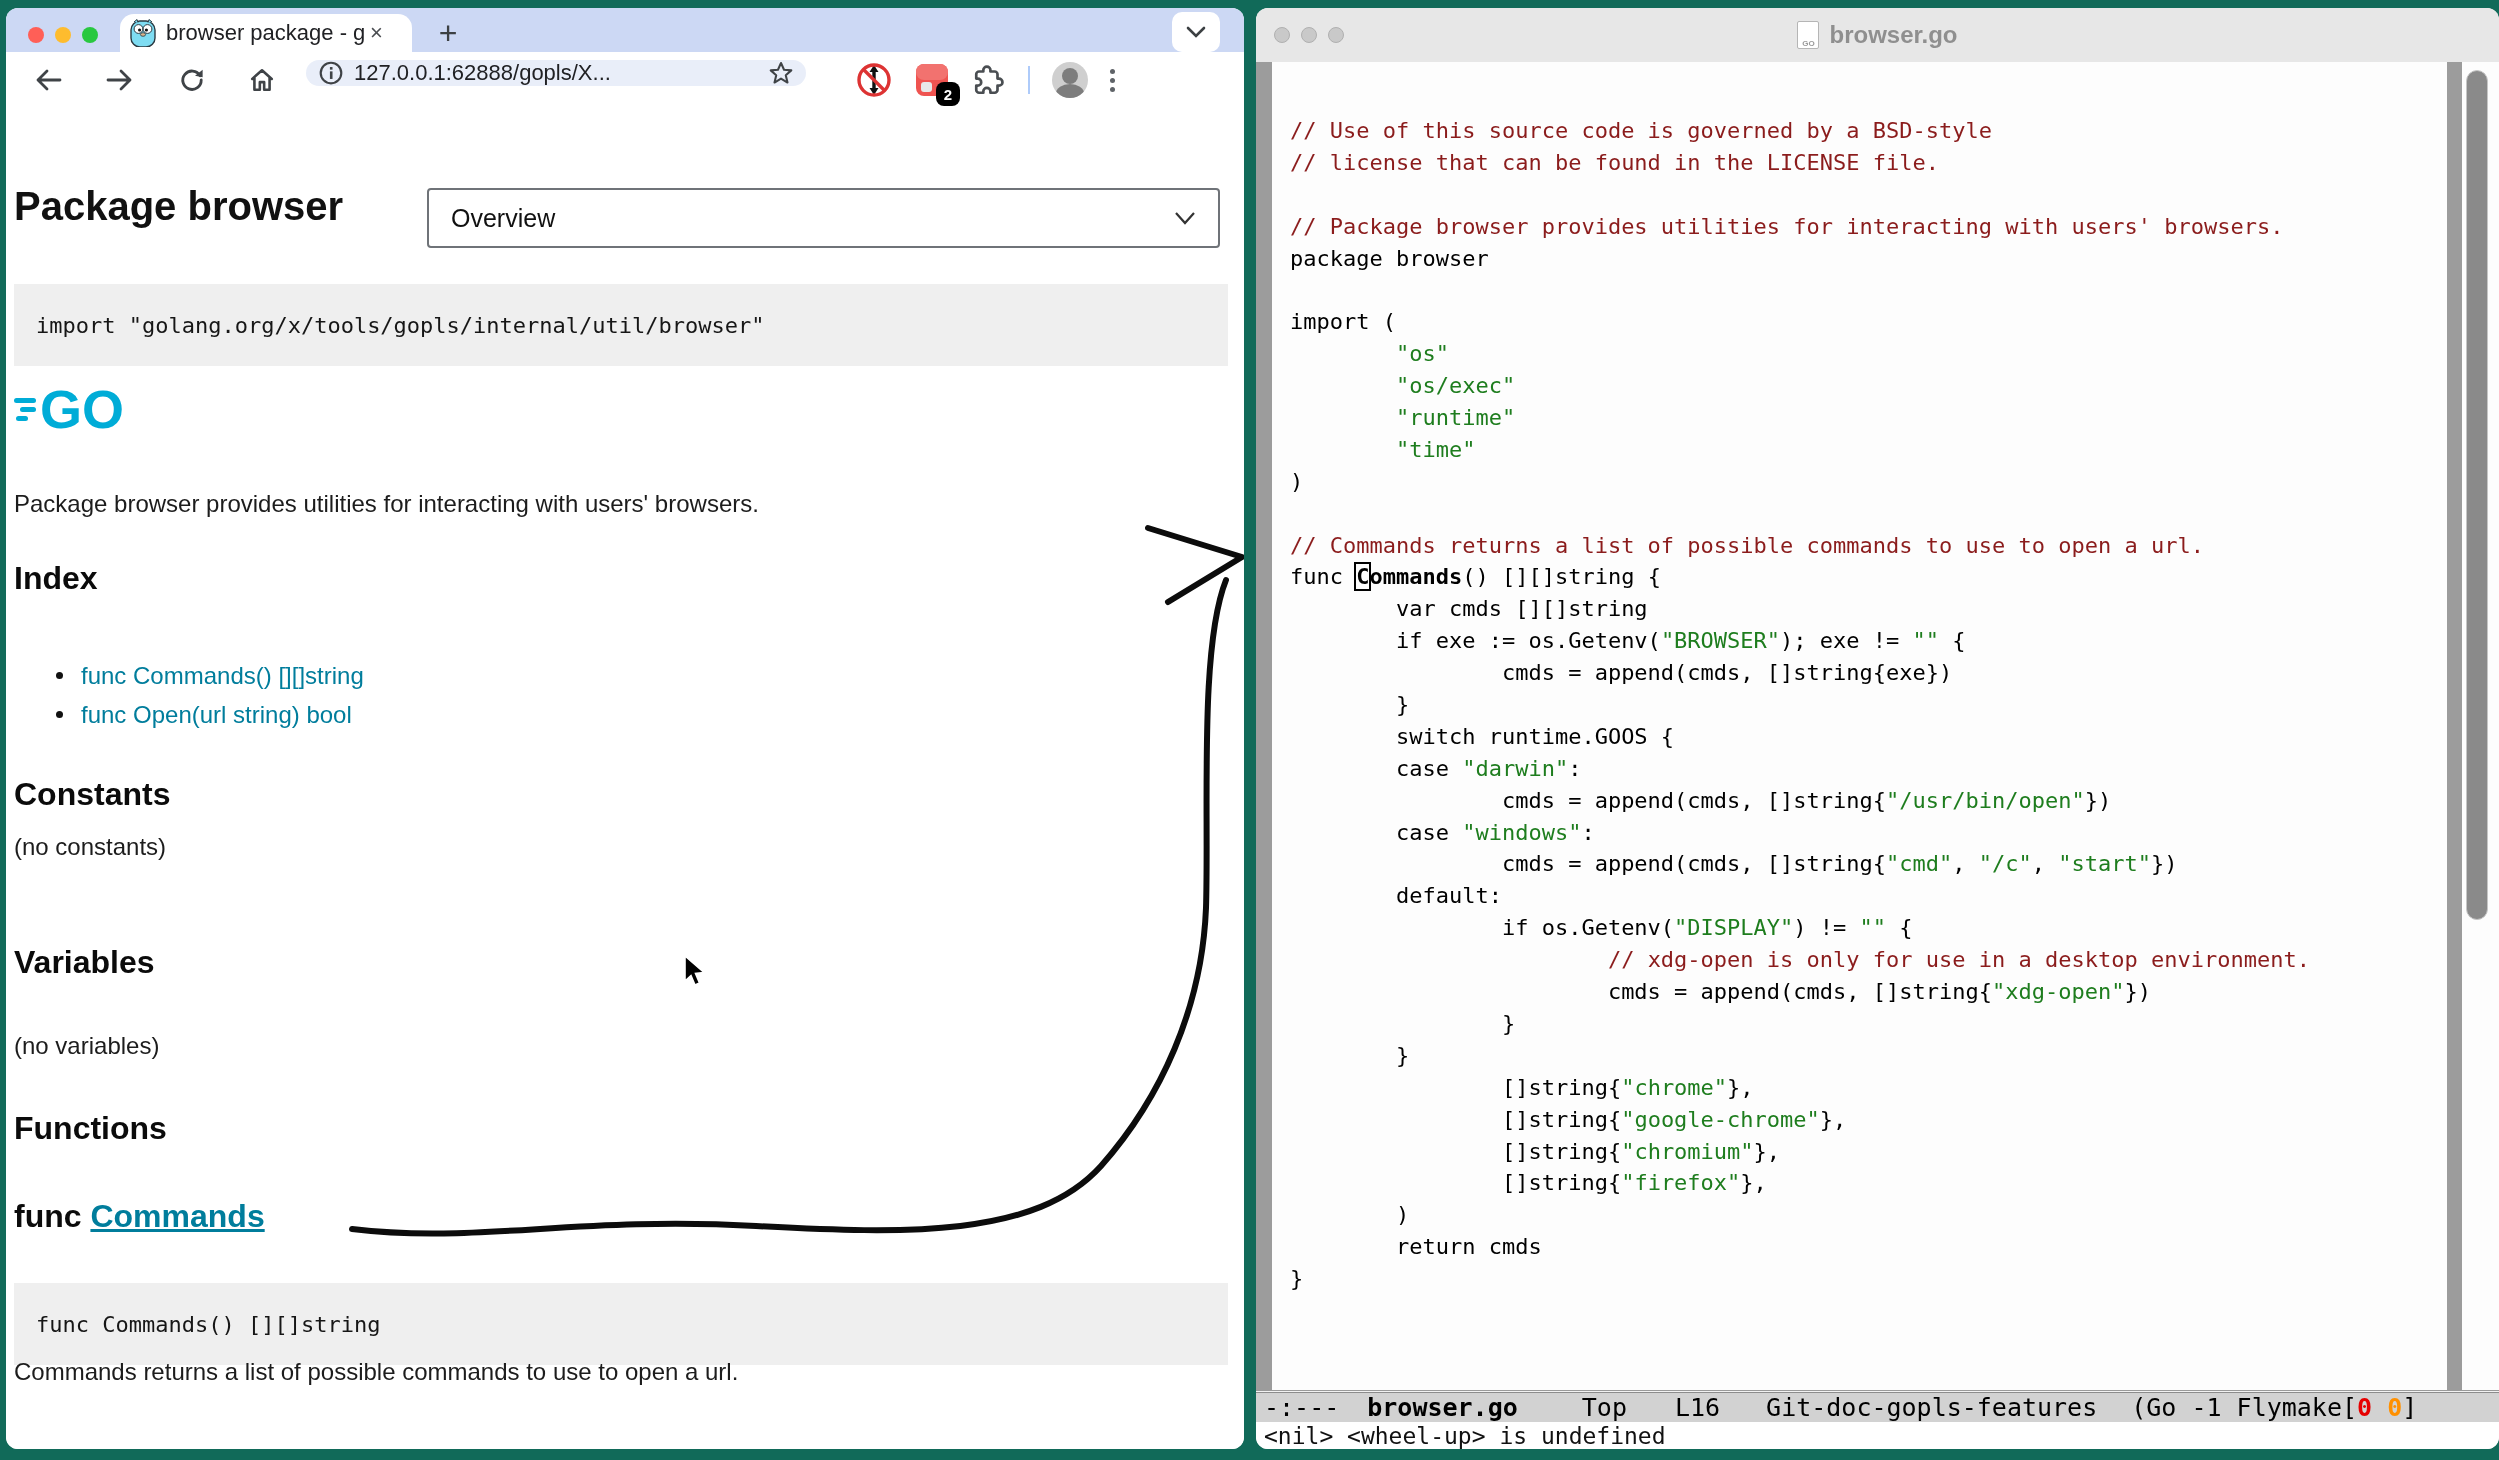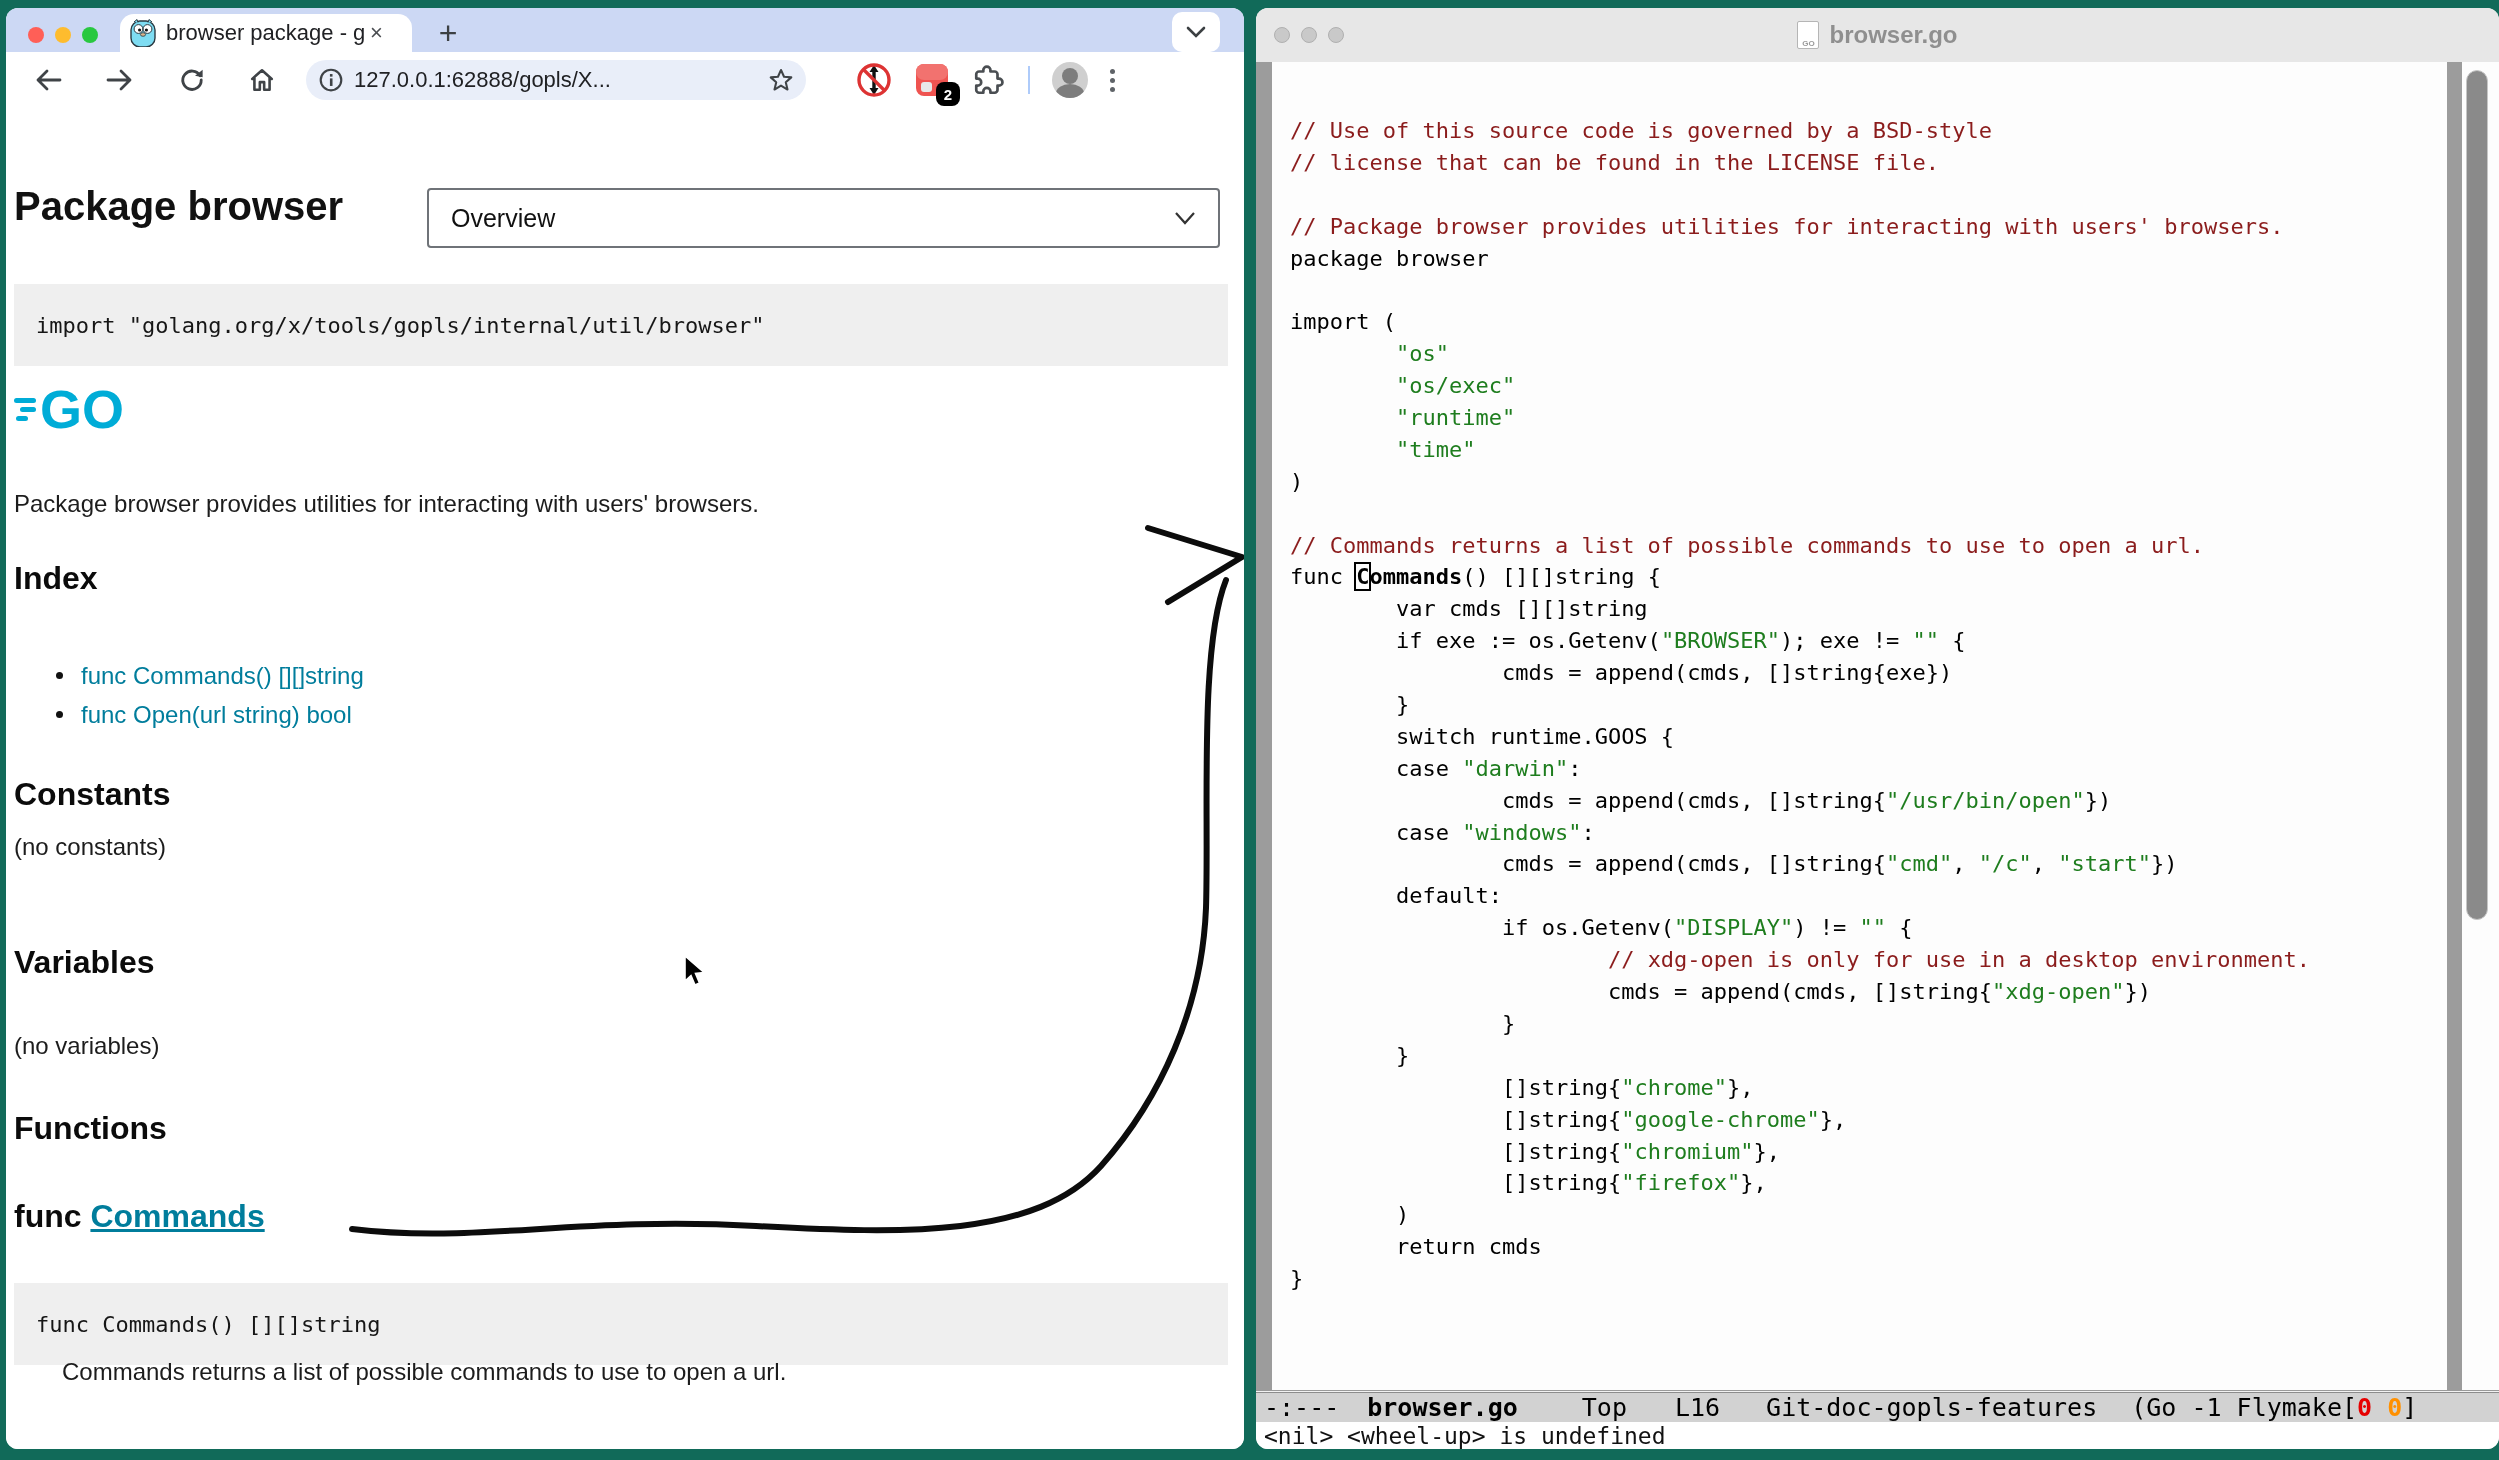--- a/index.html
+++ b/index.html
@@ -13,21 +13,21 @@
   #tl-close{left:22px;background:#ff5f57;}
   #tl-min{left:49px;background:#febc2e;}
   #tl-max{left:76px;background:#28c840;}
   #tab{left:114px;top:6px;width:292px;height:38px;background:#fff;border-radius:14px 14px 0 0;display:flex;align-items:center;padding:0 10px;box-sizing:border-box;}
   #tab-title{font-size:22px;color:#202124;white-space:nowrap;overflow:hidden;width:200px;margin-left:10px;}
   #tab-close{margin-left:4px;color:#4a4d51;font-size:22px;line-height:22px;}
   #new-tab{left:424px;top:8px;width:36px;height:36px;color:#3c4043;font-size:32px;text-align:center;line-height:34px;border-radius:50%;}
   #tab-chevron{left:1166px;top:4px;width:48px;height:40px;background:#fff;border-radius:10px;display:flex;align-items:center;justify-content:center;}
   #toolbar{left:0;top:44px;width:1238px;height:56px;background:#fff;border-bottom:1px solid #d9dce1;}
   .navic{position:absolute;top:8px;width:40px;height:40px;display:flex;align-items:center;justify-content:center;}
-  #urlpill{left:196px;top:8px;width:406px;height:40px;background:#e9eef9;border-radius:20px;display:flex;align-items:center;padding:0 12px;box-sizing:border-box;}
+  #urlpill{left:196px;top:8px;width:406px;height:26px;background:#e9eef9;border-radius:20px;display:flex;align-items:center;padding:0 12px;box-sizing:border-box;}
   #url-text{font-size:22px;color:#202124;margin-left:10px;flex:1;white-space:nowrap;overflow:hidden;}
   #ext-area{left:610px;top:8px;height:40px;display:flex;align-items:center;gap:22px;}
   #ext-divider{width:2px;height:28px;background:#aecbfa;}
   #avatar{width:36px;height:36px;border-radius:50%;background:#cfcfcf;overflow:hidden;position:relative;}
   #avatar .head{position:absolute;left:10px;top:6px;width:16px;height:16px;border-radius:50%;background:#7d7d7d;}
   #avatar .body{position:absolute;left:4px;top:22px;width:28px;height:18px;border-radius:50%;background:#7d7d7d;}
   #menu-dots{display:flex;flex-direction:column;gap:4px;}
   #menu-dots i{width:5px;height:5px;border-radius:50%;background:#5f6368;}
   #badge2{position:absolute;right:-10px;bottom:-8px;width:24px;height:24px;background:#000;border-radius:8px;color:#fff;font-size:15px;font-weight:bold;display:flex;align-items:center;justify-content:center;}
 
@@ -35,21 +35,21 @@
   #doc{left:0;top:100px;width:1238px;height:1341px;background:#fff;}
   #doc-h1{left:8px;top:76px;font-size:40px;font-weight:bold;color:#111;}
   #doc-select{left:421px;top:80px;width:793px;height:60px;border:2px solid #6f7378;border-radius:4px;box-sizing:border-box;display:flex;align-items:center;padding:0 22px;font-size:25px;color:#111;background:#fff;}
   #doc-select .chev{margin-left:auto;}
   .codeblock{left:8px;width:1214px;height:82px;background:#efefef;display:flex;align-items:center;padding:0 22px;box-sizing:border-box;font-family:"DejaVu Sans Mono",monospace;font-size:22px;color:#161616;}
   #import-block{top:176px;}
   #sig-block{top:1175px;}
   #go-logo{left:8px;top:268px;}
   .para{left:8px;font-size:24px;color:#1c1c1c;}
   #doc-p1{top:382px;}
-  #doc-p2{top:1250px;margin-left:48px;}
+  #doc-p2{top:1250px;}
   .h2{left:8px;font-size:32px;font-weight:bold;color:#0b0b0b;}
   #h-index{top:452px;}
   #h-const{top:668px;}
   #h-vars{top:836px;}
   #h-funcs{top:1002px;}
   .empty{left:8px;font-size:24px;color:#1c1c1c;}
   #no-const{top:725px;}
   #no-vars{top:924px;}
   #bullets{left:50px;top:548px;font-size:24px;}
   #bullets .li{display:flex;align-items:center;height:39px;}

